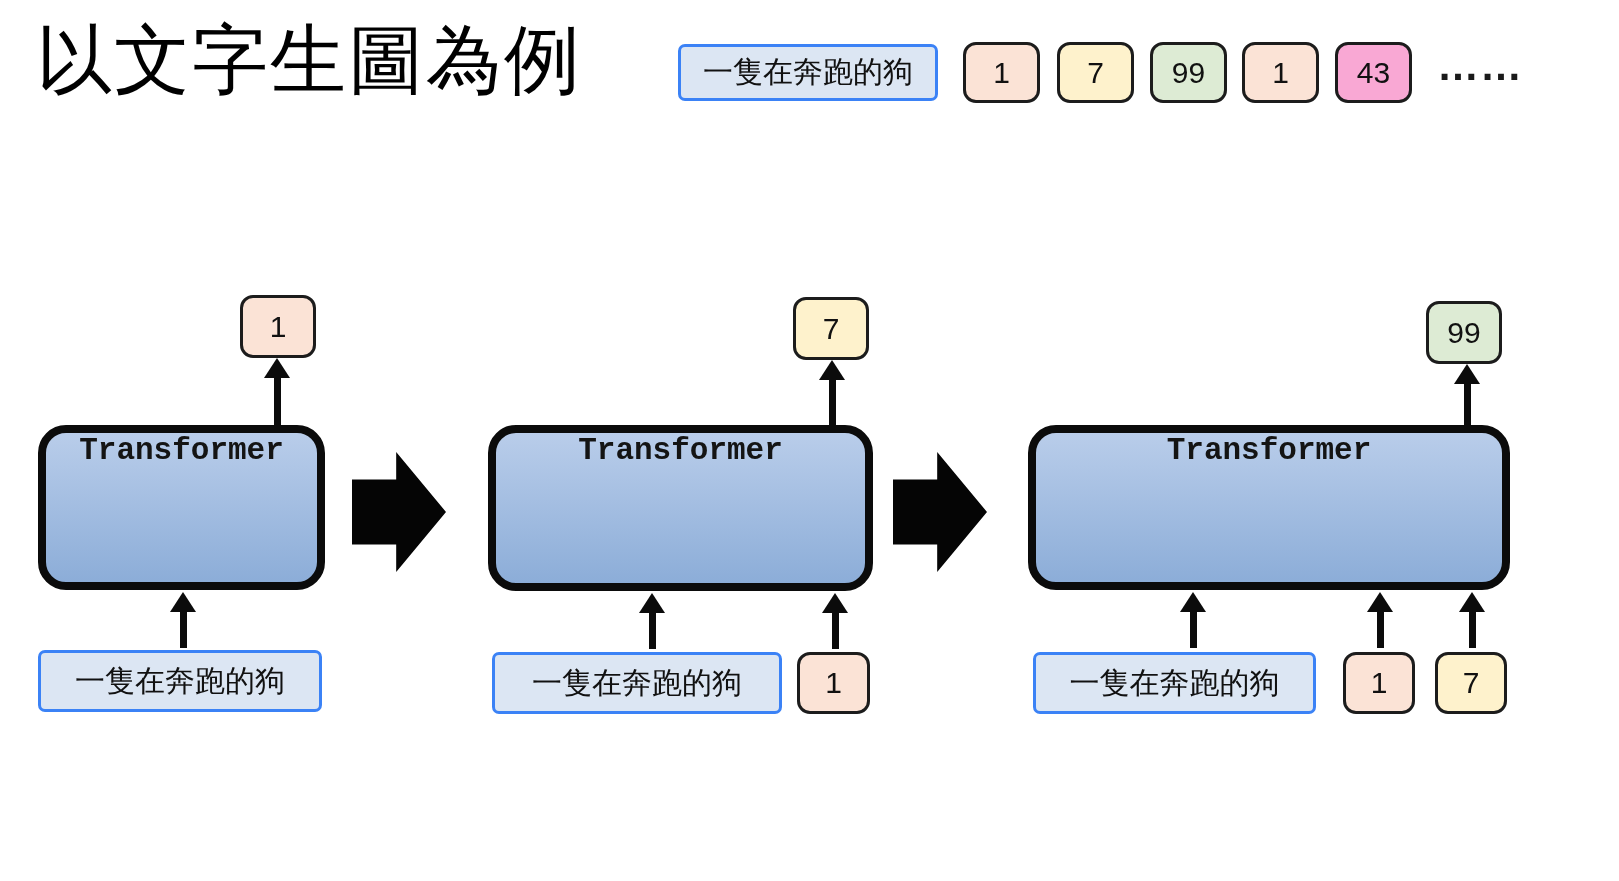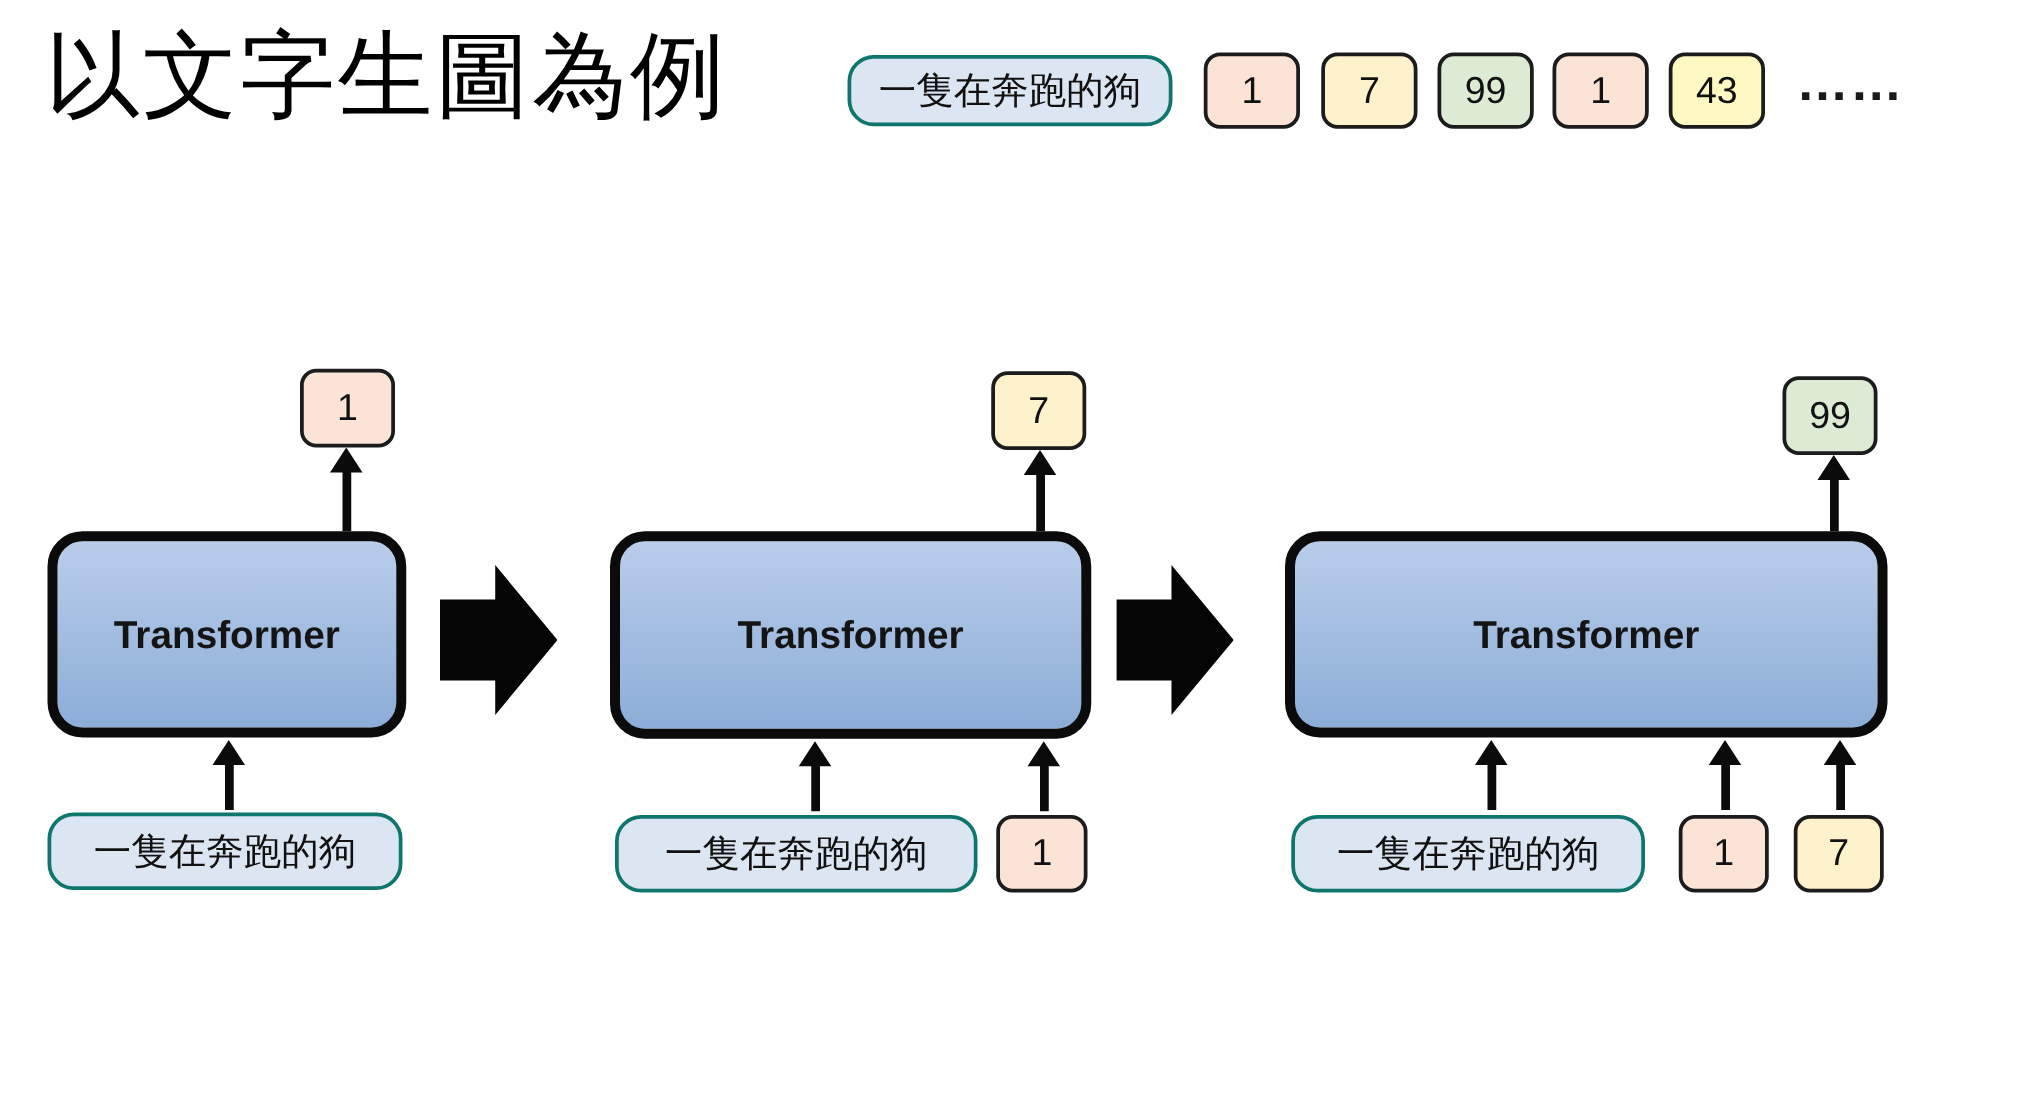--- a/index.html
+++ b/index.html
@@ -14,28 +14,28 @@
   }
   
   .token{
     display:flex;align-items:center;justify-content:center;
     border:3px solid #1c1c1c;border-radius:13px;
     font-size:30px;color:#111;background:#fff;box-sizing:border-box;
   }
   
   .prompt{
     display:flex;align-items:center;justify-content:center;
-    border:3px solid #0f766e;border-radius:21px;
+    border:3px solid #3b82f6;border-radius:7px;
     font-size:30px;color:#111;box-sizing:border-box;white-space:nowrap;
   }
   .ellipsis{font-size:42px;font-weight:700;color:#1a1a1a;letter-spacing:1px;}
   
   .block{
     border:8px solid #0b0b0b;border-radius:28px;box-sizing:border-box;
-    display:flex;align-items:center;justify-content:center;
+    display:flex;align-items:flex-start;justify-content:center;font-family:Liberation Mono, monospace;
   }
   .block-label{font-size:31px;font-weight:700;color:#141414;}
   
   .block-arrow{
     background:#050505;
     clip-path:polygon(0% 23%,47% 23%,47% 0%,100% 50%,47% 100%,47% 77%,0% 77%);
   }
   
   .varrow{width:26px;}
   .varrow::before{
@@ -58,21 +58,21 @@
 
 <div id="slide">
 
   <div class="abs title">以文字生圖為例</div>
 
   <div class="abs prompt" style="left: 678px; top: 44px; width: 260px; height: 57px; background: rgb(220, 230, 243);">一隻在奔跑的狗</div>
   <div class="abs token" style="left: 963px; top: 42px; width: 77px; height: 61px; background: rgb(251, 227, 214);">1</div>
   <div class="abs token" style="left: 1057px; top: 42px; width: 77px; height: 61px; background: rgb(254, 242, 204);">7</div>
   <div class="abs token" style="left: 1150px; top: 42px; width: 77px; height: 61px; background: rgb(221, 235, 212);">99</div>
   <div class="abs token" style="left: 1242px; top: 42px; width: 77px; height: 61px; background: rgb(251, 227, 214);">1</div>
-  <div class="abs token" style="left: 1335px; top: 42px; width: 77px; height: 61px; background: #fef9c3;">43</div>
+  <div class="abs token" style="left: 1335px; top: 42px; width: 77px; height: 61px; background: #f9a8d4;">43</div>
   <div class="abs ellipsis" style="left:1437px;top:42px;">……</div>
 
   <div class="abs token" style="left: 240px; top: 295px; width: 76px; height: 63px; background: rgb(251, 227, 214);">1</div>
   <div class="abs varrow" style="left:264px;top:358px;height:67px;"></div>
   <div class="abs block" style="left: 38px; top: 425px; width: 287px; height: 165px; background: linear-gradient(rgb(185, 205, 234) 0%, rgb(140, 173, 216) 100%);">
     <span class="block-label">Transformer</span>
   </div>
   <div class="abs varrow" style="left:170px;top:592px;height:56px;"></div>
   <div class="abs prompt" style="left: 38px; top: 650px; width: 284px; height: 62px; background: rgb(220, 230, 243);">一隻在奔跑的狗</div>
 

